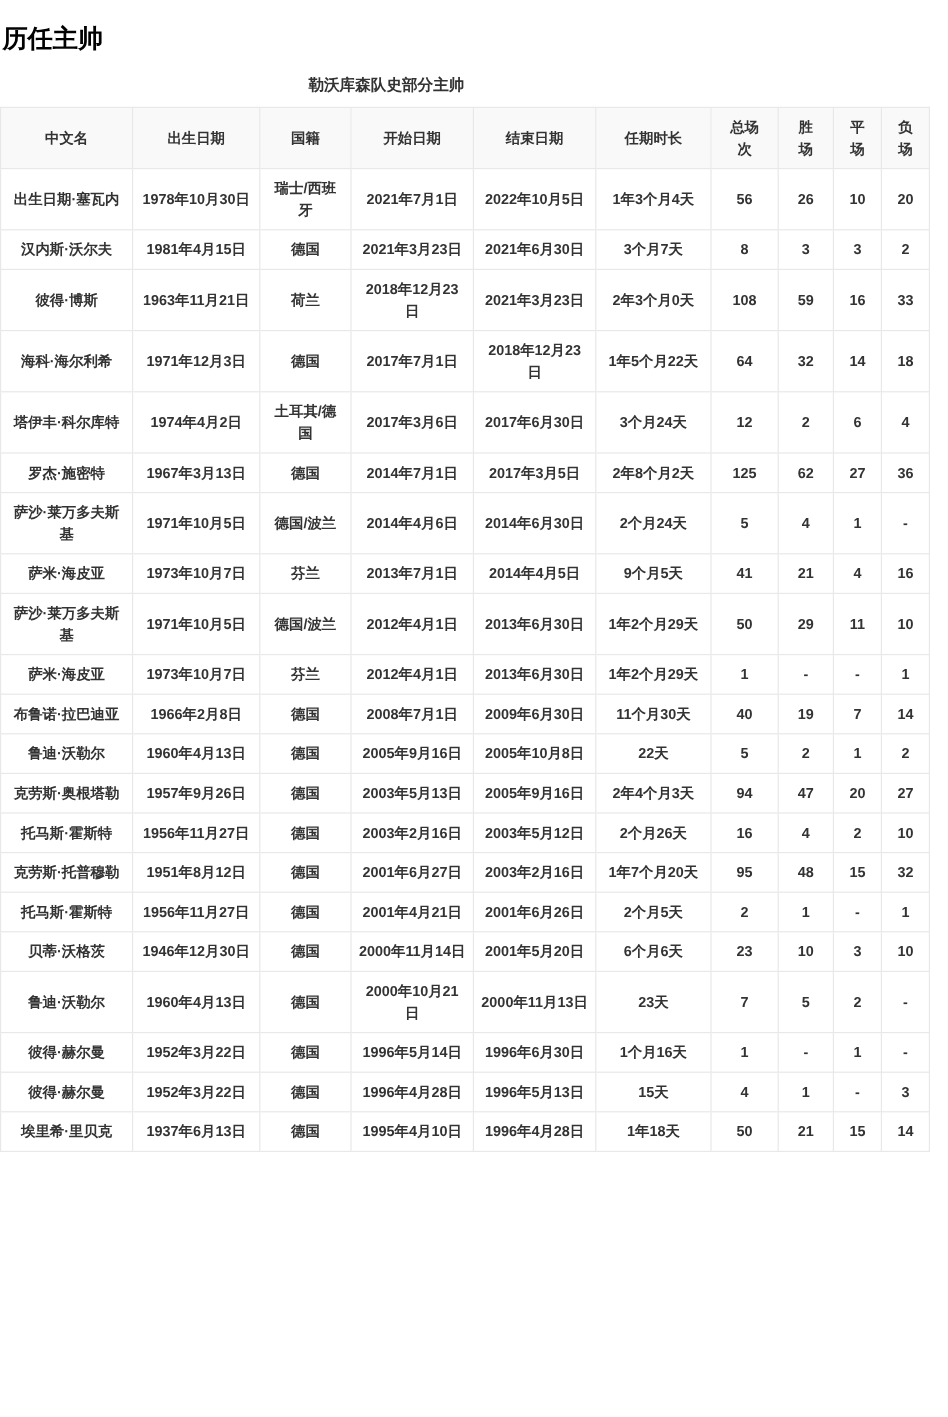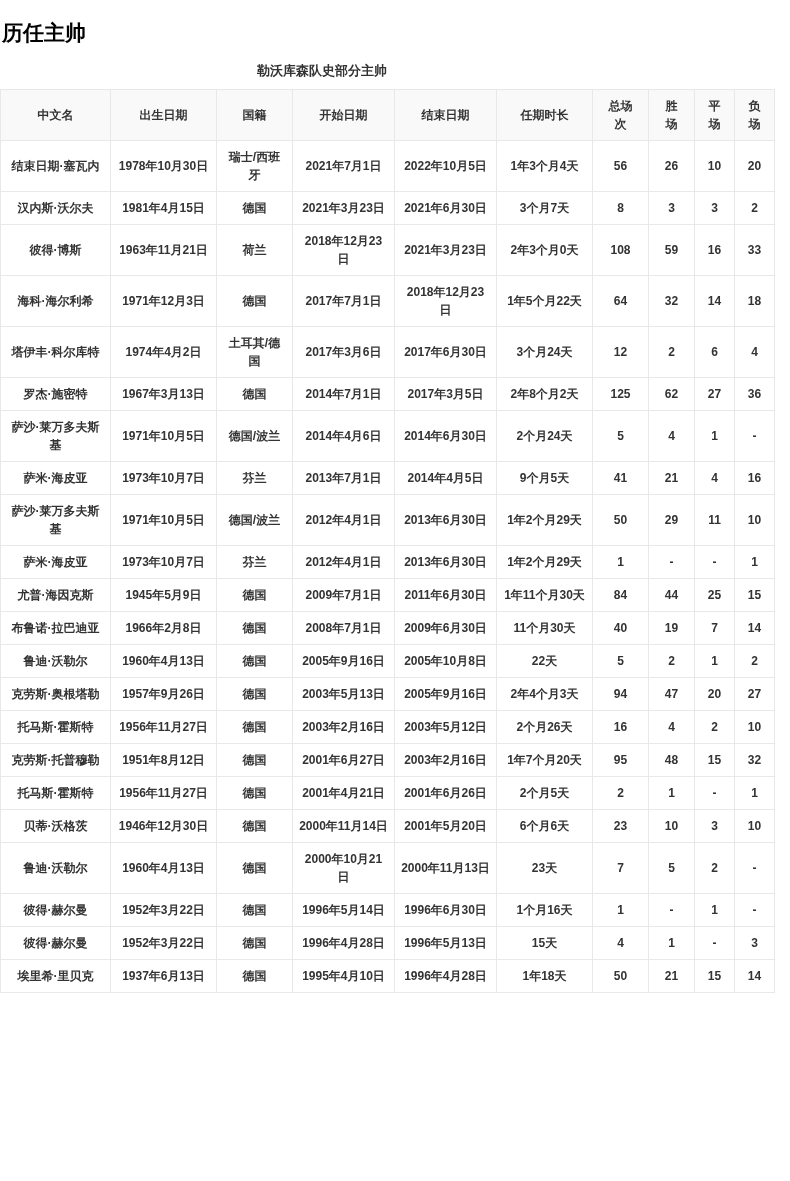--- a/index.html
+++ b/index.html
@@ -76,21 +76,21 @@
           <th><span>结束日期</span></th>
           <th><span>任期时长</span></th>
           <th><span class="hdr-narrow2">总场次</span></th>
           <th><span class="hdr-narrow1">胜场</span></th>
           <th><span class="hdr-narrow1">平场</span></th>
           <th><span class="hdr-narrow1">负场</span></th>
         </tr>
     </thead>
     <tbody id="body-rows">
         <tr>
-          <td>结束日期·塞瓦内</td>
+          <td>出生日期·塞瓦内</td>
           <td>1978年10月30日</td>
           <td>瑞士/西班牙</td>
           <td>2021年7月1日</td>
           <td>2022年10月5日</td>
           <td>1年3个月4天</td>
           <td>56</td>
           <td>26</td>
           <td>10</td>
           <td>20</td>
         </tr>
@@ -196,32 +196,20 @@
           <td>芬兰</td>
           <td>2012年4月1日</td>
           <td>2013年6月30日</td>
           <td>1年2个月29天</td>
           <td>1</td>
           <td>-</td>
           <td>-</td>
           <td>1</td>
         </tr>
         <tr>
-          <td>尤普·海因克斯</td>
-          <td>1945年5月9日</td>
-          <td>德国</td>
-          <td>2009年7月1日</td>
-          <td>2011年6月30日</td>
-          <td>1年11个月30天</td>
-          <td>84</td>
-          <td>44</td>
-          <td>25</td>
-          <td>15</td>
-        </tr>
-        <tr>
           <td>布鲁诺·拉巴迪亚</td>
           <td>1966年2月8日</td>
           <td>德国</td>
           <td>2008年7月1日</td>
           <td>2009年6月30日</td>
           <td>11个月30天</td>
           <td>40</td>
           <td>19</td>
           <td>7</td>
           <td>14</td>

